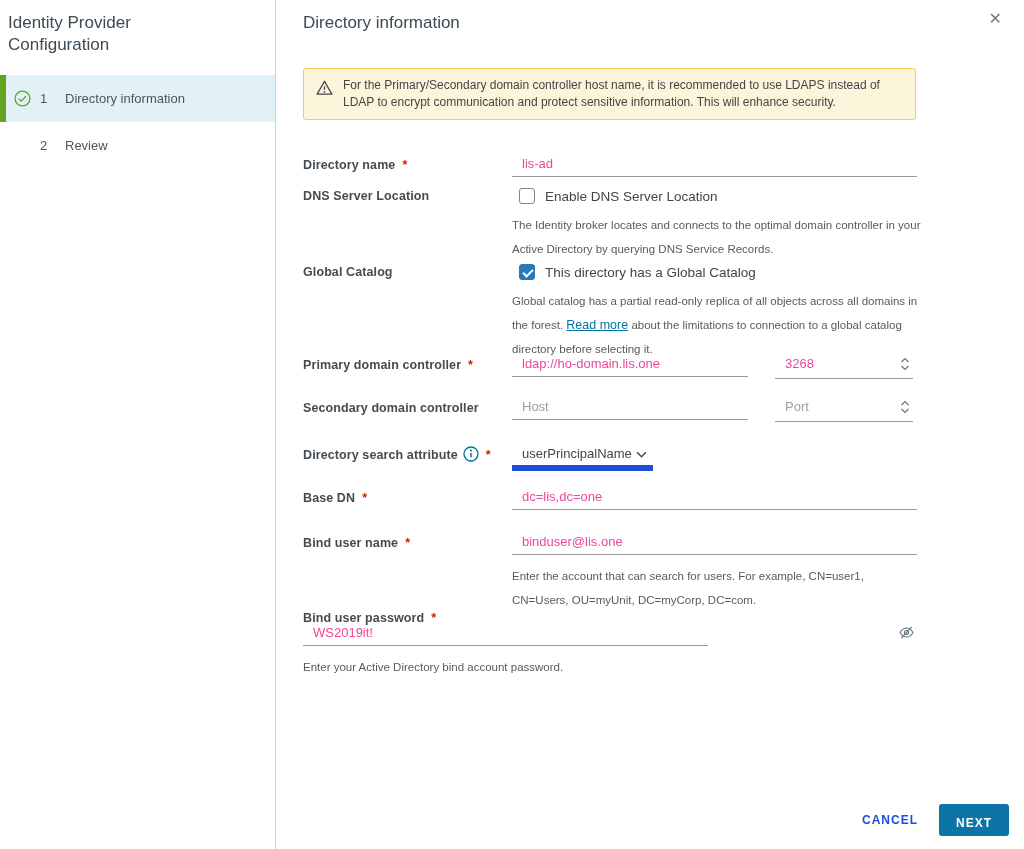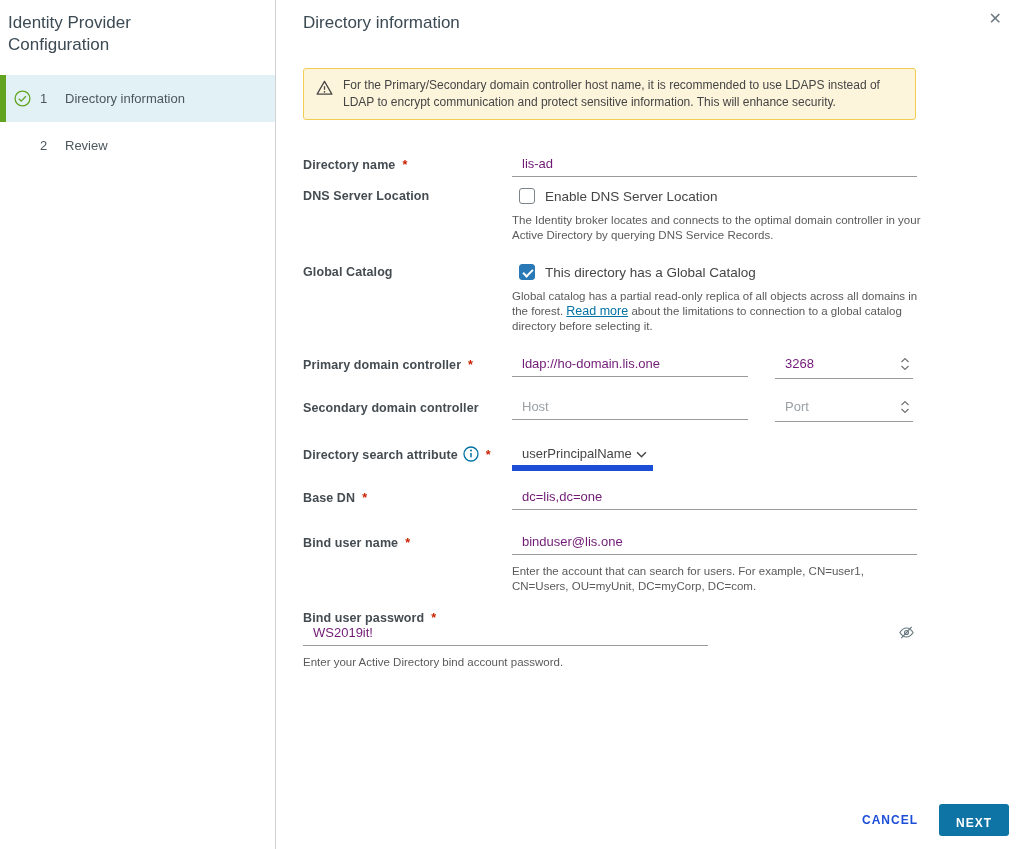--- a/index.html
+++ b/index.html
@@ -36,39 +36,39 @@
 
   
   .row { position:absolute; left:26px; width:614px; display:flex; }
   .row-label { width:209px; flex:none; font-size:12.5px; font-weight:bold;
     color:#444c52; padding-top:2px; letter-spacing:.1px; }
   .req { color:#c92100; margin-left:7px; font-weight:bold; }
   .row-fields { flex:1; position:relative; }
 
   .u-input { display:block; border:none; border-bottom:1px solid #9a9a9a;
     background:transparent; outline:none; font-family:"Liberation Sans",sans-serif;
-    font-size:13px; color:#701a75; padding:0 0 5px 10px; }
+    font-size:13px; color:#ec4899; padding:0 0 5px 10px; }
   .u-input::placeholder { color:#9aa0a4; opacity:1; }
   .w-full { width:405px; }
   .host-col { width:236px; }
   .port-field { position:absolute; left:263px; top:0; width:138px; display:flex;
     align-items:flex-start; border-bottom:1px solid #9a9a9a; }
   .port-field .u-input { border-bottom:none; flex:1; width:60px; }
   .spinner { flex:none; margin:0 2px 2px 0; cursor:pointer; }
 
   .cb-line { display:flex; align-items:center; gap:10px; margin-left:7px; padding-top:1px; }
   .checkbox { position:relative; width:16px; height:16px; border:1px solid #7b858a;
     border-radius:3px; background:#fff; flex:none; cursor:pointer; }
   .checkbox.checked { background:#2879b5; border-color:#2879b5; }
   .checkbox.checked::after { content:""; position:absolute; left:3px; top:3.5px;
     width:8px; height:4px; border-left:2px solid #fff; border-bottom:2px solid #fff;
     transform:rotate(-45deg); }
   .cb-label { font-size:13.5px; color:#454545; cursor:pointer; }
 
-  .helper { font-size:11.5px; line-height:15px; color:#5a5a5a; width:410px; margin-top:9px; }
+  .helper { font-size:11.5px; line-height:24px; color:#5a5a5a; width:410px; margin-top:9px; }
   .helper a { color:#0072a3; font-size:12.5px; }
 
   .select-field { display:inline-flex; align-items:center; justify-content:space-between;
     width:141px; border-bottom:6px solid #1d4ed8; padding:0 6px 4px 10px;
     font-size:13px; color:#464646; cursor:pointer; }
   .info-icon { display:inline-block; vertical-align:-3px; margin-left:5px; cursor:pointer; }
 
   .eye-btn { position:absolute; right:2px; top:-1px; background:none; border:none; cursor:pointer; }
 
   

